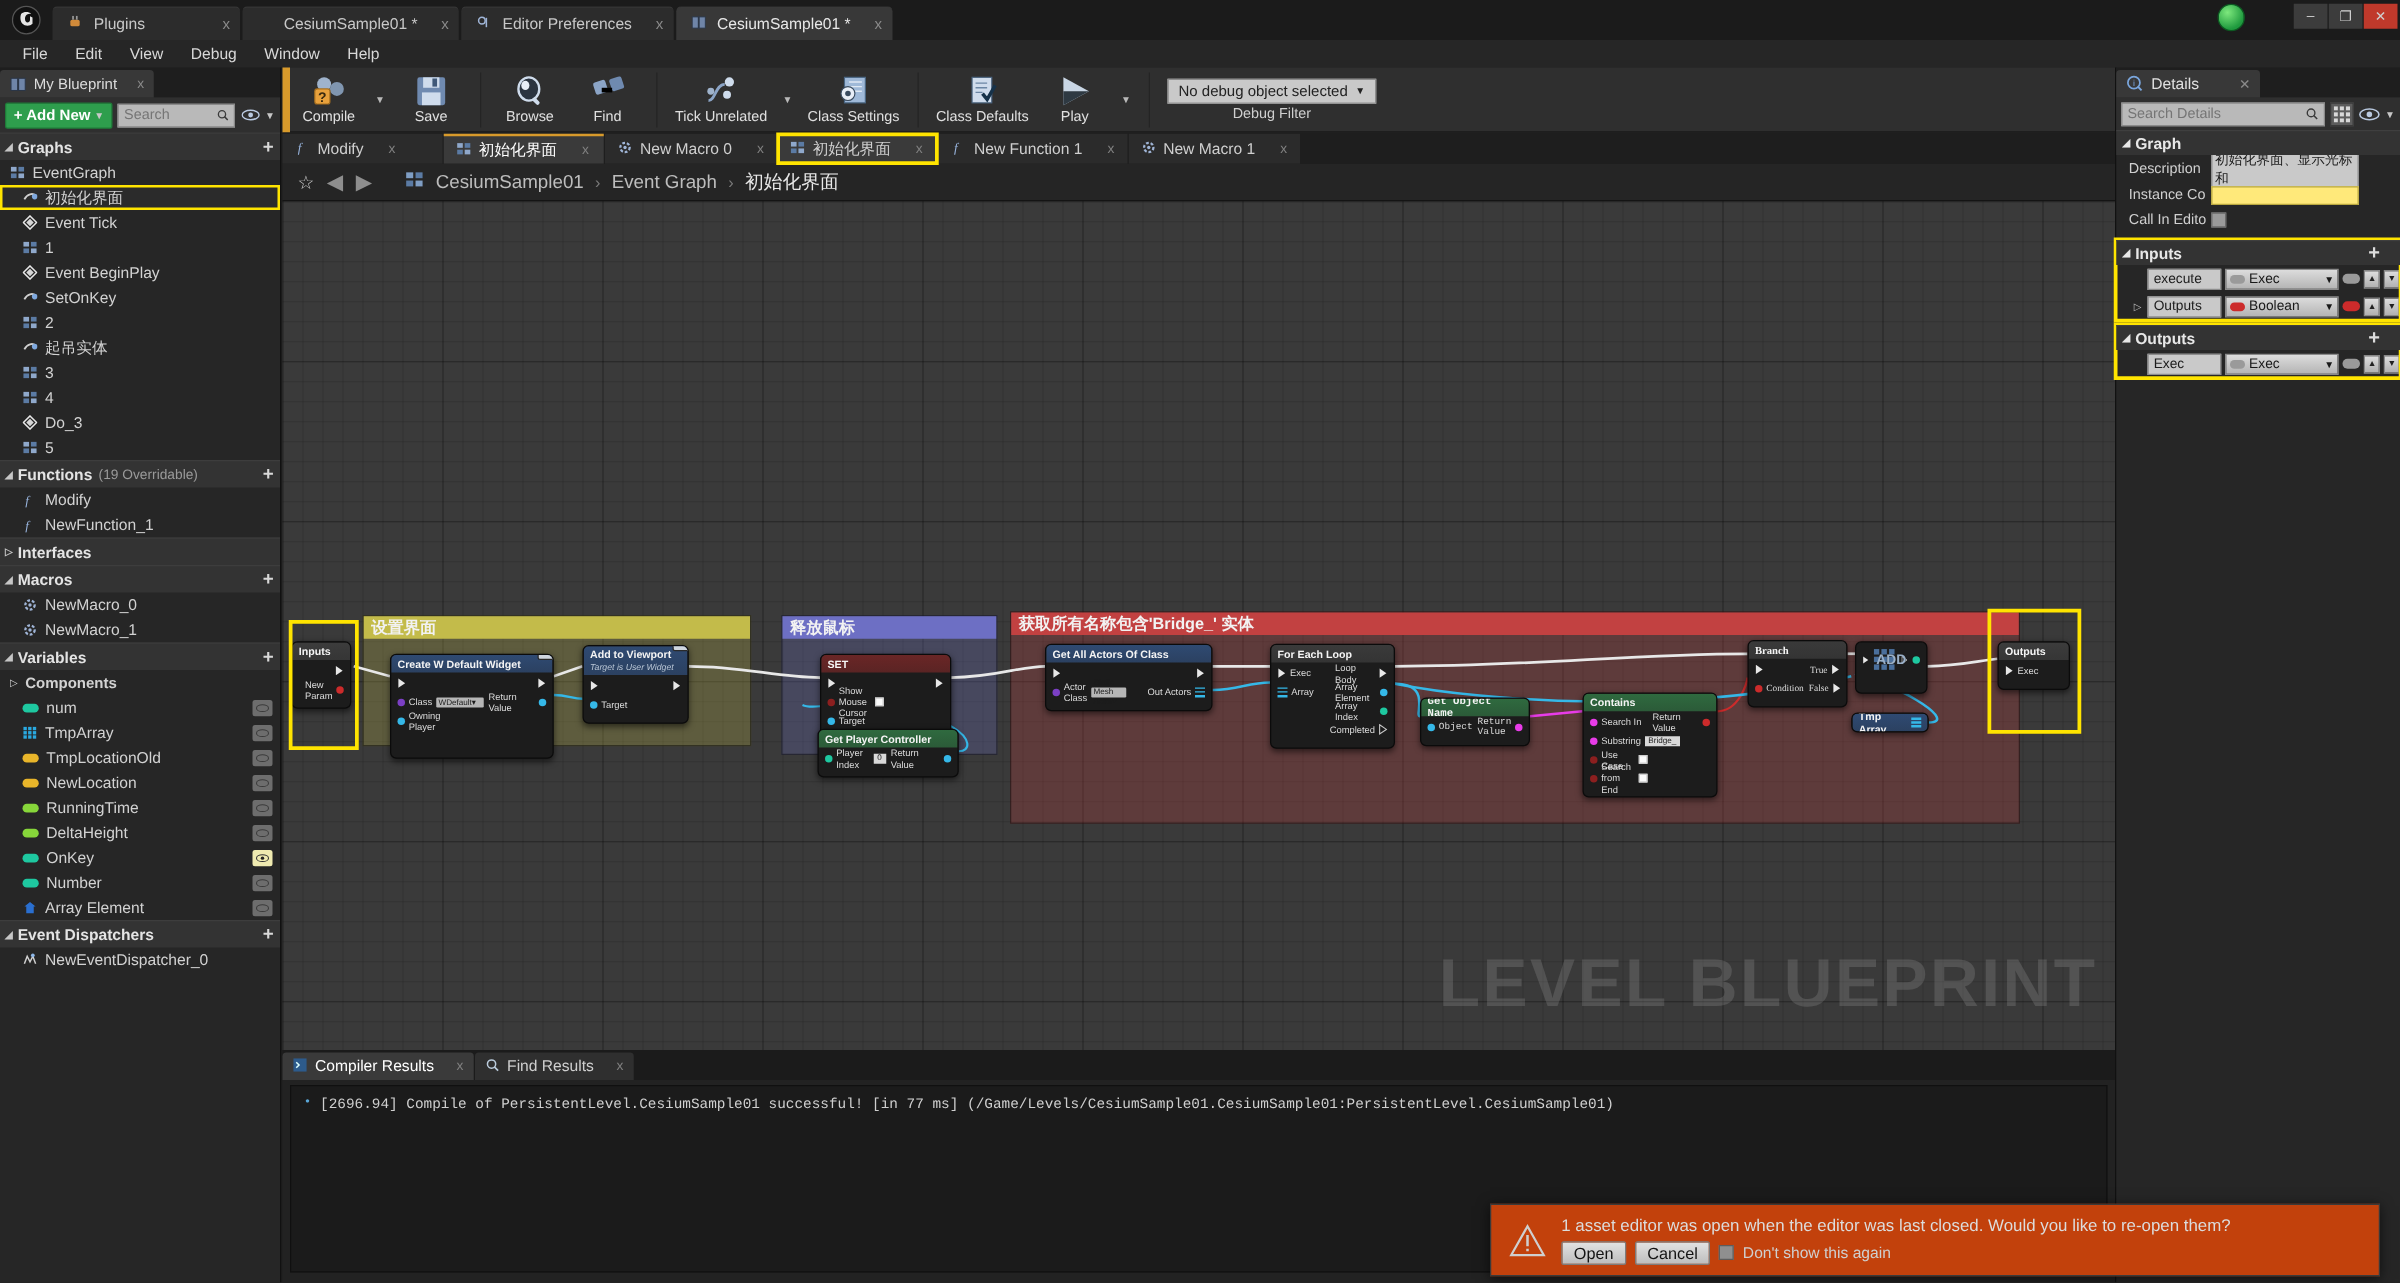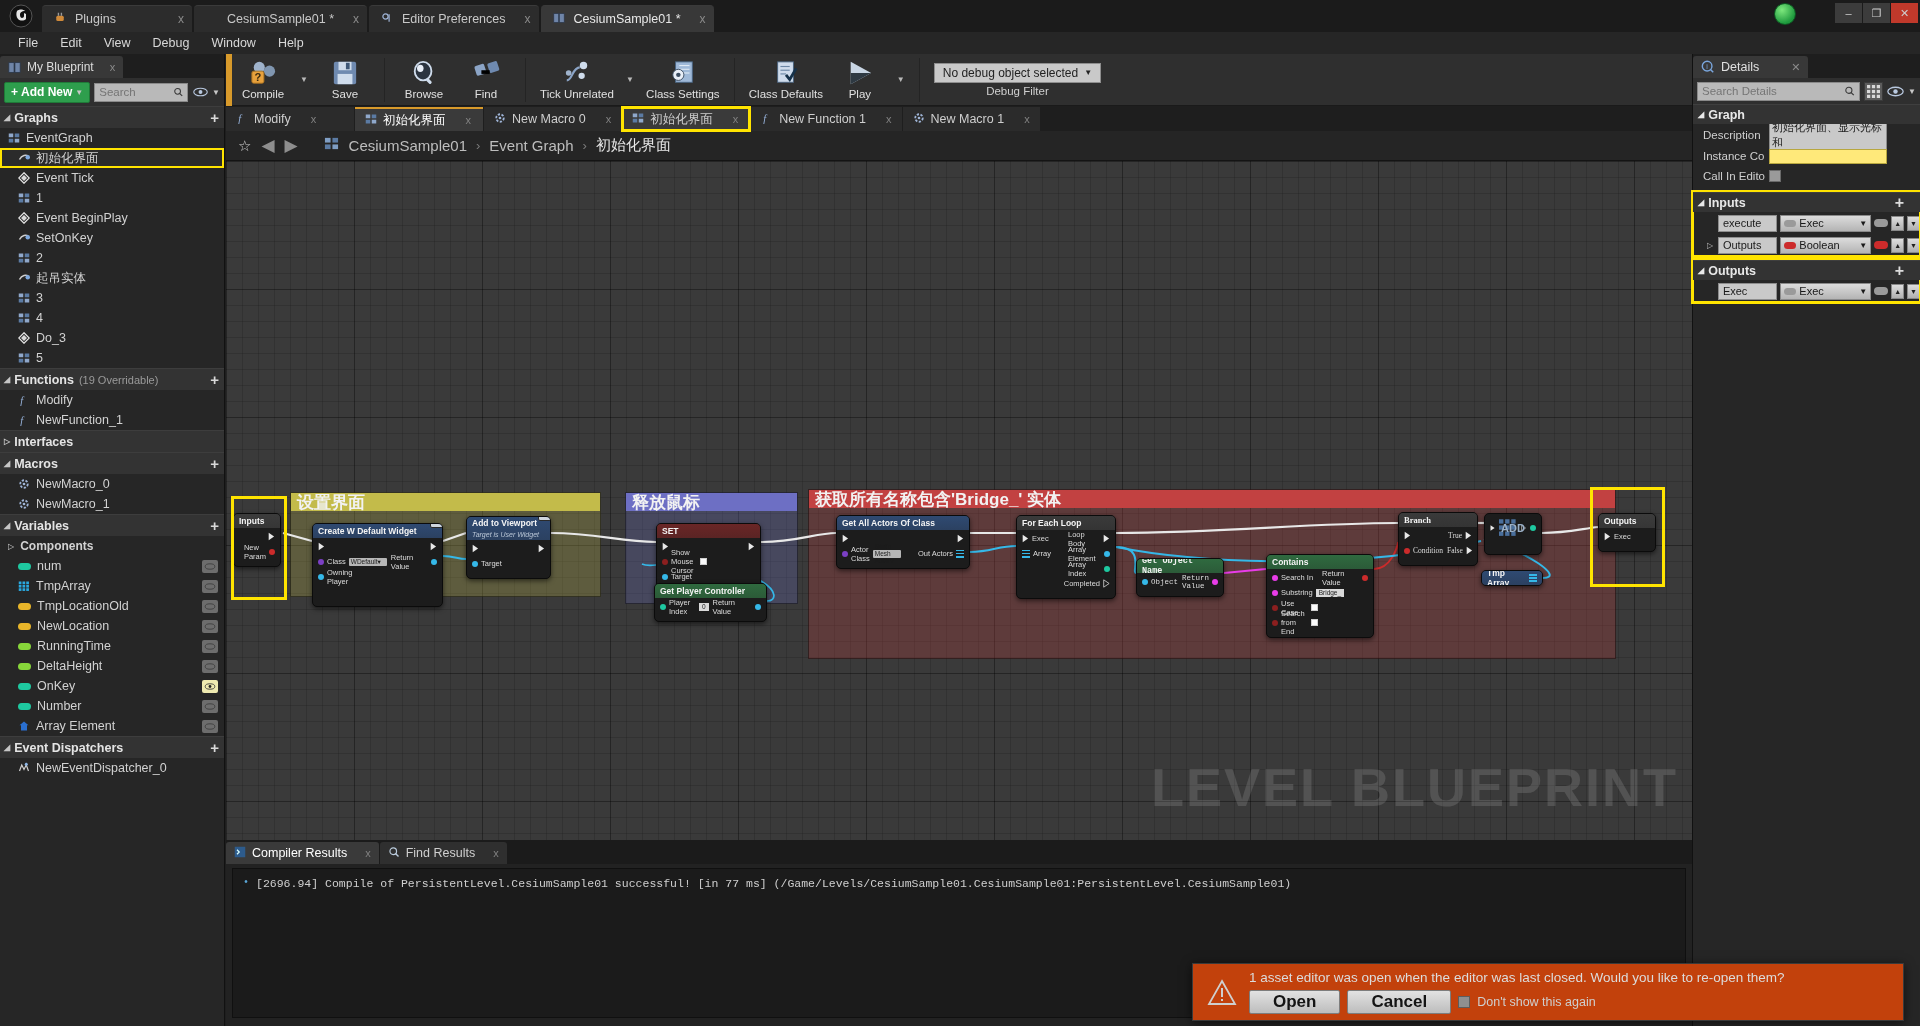--- a/index.html
+++ b/index.html
@@ -90,21 +90,21 @@
     background-image:
       linear-gradient(to right, rgba(0,0,0,.13) 1px, transparent 1px),
       linear-gradient(to bottom, rgba(0,0,0,.13) 1px, transparent 1px),
       linear-gradient(to right, rgba(0,0,0,.28) 1px, transparent 1px),
       linear-gradient(to bottom, rgba(0,0,0,.28) 1px, transparent 1px);
     background-size:16px 16px,16px 16px,128px 128px,128px 128px;
   }
   .wm{position:absolute;right:14px;bottom:22px;font-size:54px;font-weight:bold;color:rgba(255,255,255,.13);letter-spacing:2px;}
 
   .cmt{position:absolute;border:1px solid rgba(0,0,0,.45);}
-  .cmt .ch{height:18px;display:flex;align-items:center;padding:0 6px;font-size:17px;font-weight:bold;color:#f2f2f2;}
+  .cmt .ch{height:18px;display:flex;align-items:center;padding:0 6px;font-size:13px;font-weight:bold;color:#f2f2f2;}
 
   .node{position:absolute;border-radius:5px;background:#1c1c1c;border:1px solid #0b0b0b;box-shadow:0 2px 5px rgba(0,0,0,.55);overflow:hidden;}
   .nh{height:14px;display:flex;align-items:center;gap:3px;padding:0 5px;font-size:8.5px;font-weight:bold;color:#f4f4f4;}
   .nh.sub{flex-direction:column;align-items:flex-start;height:auto;padding:1px 5px 2px;}
   .nh .s2{font-size:7px;font-weight:normal;color:#b9c6d6;font-style:italic;}
   .nb{padding:3px 5px 5px;position:relative;}
   .pr{display:flex;align-items:center;height:11px;font-size:7.5px;color:#dcdcdc;gap:3px;margin-bottom:2px;}
   .pr.r{justify-content:flex-end;}
   .execO{width:7px;height:9px;flex:none;}
   .dot{width:6px;height:6px;border-radius:50%;flex:none;}
@@ -155,21 +155,21 @@
   .bt-body{position:absolute;left:6px;top:28px;right:6px;bottom:8px;background:#1b1b1b;border:1px solid #101010;padding:8px 10px;}
   .logline{font-family:"Liberation Mono",monospace;font-size:11.5px;color:#cfcfcf;display:flex;gap:7px;}
   .logline .bul{color:#5aa7d8;font-size:10px;}
 
   
   .notif{position:absolute;left:1192px;top:963px;width:712px;height:58px;background:#c2410c;border:1px solid #3a3a3a;display:flex;align-items:center;padding:0 14px;gap:12px;box-shadow:0 2px 10px rgba(0,0,0,.6);}
   .warn-tri{width:30px;height:27px;flex:none;}
   .ncol{display:flex;flex-direction:column;gap:5px;}
   .ntxt{font-size:13.5px;color:#dcdcdc;}
   .nbtns{display:flex;align-items:center;gap:7px;}
-  .nbtn{background:linear-gradient(#e2e2e2,#bdbdbd);border:1px solid #7d7d7d;color:#141414;font-size:17px;padding:1px 23px;border-radius:2px;font-weight:bold;}
+  .nbtn{background:linear-gradient(#e2e2e2,#bdbdbd);border:1px solid #7d7d7d;color:#141414;font-size:13px;padding:1px 9px;border-radius:2px;}
   .ncbx{width:12px;height:12px;background:#8f8f8f;border:1px solid #5d5d5d;}
   .ncbl{font-size:12.5px;color:#cfcfcf;}
 </style>
 </head>
 <body>
 
 <div class="app">
 
   <div class="titlebar">
     <div class="ue-logo">

